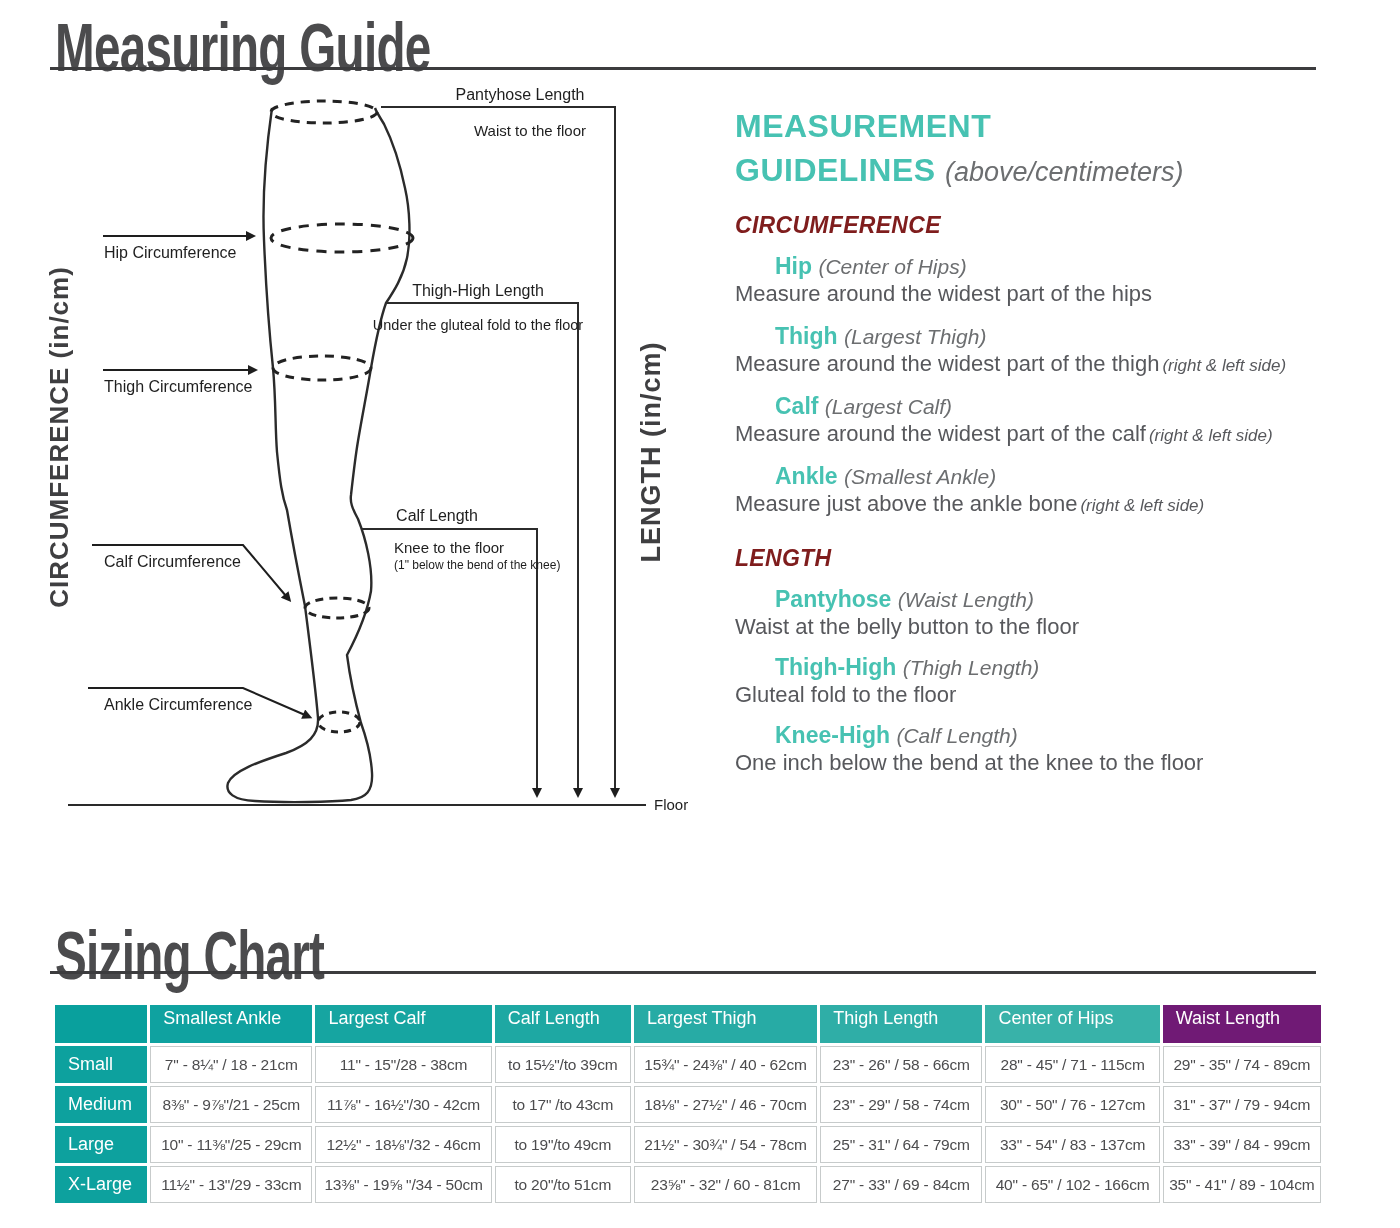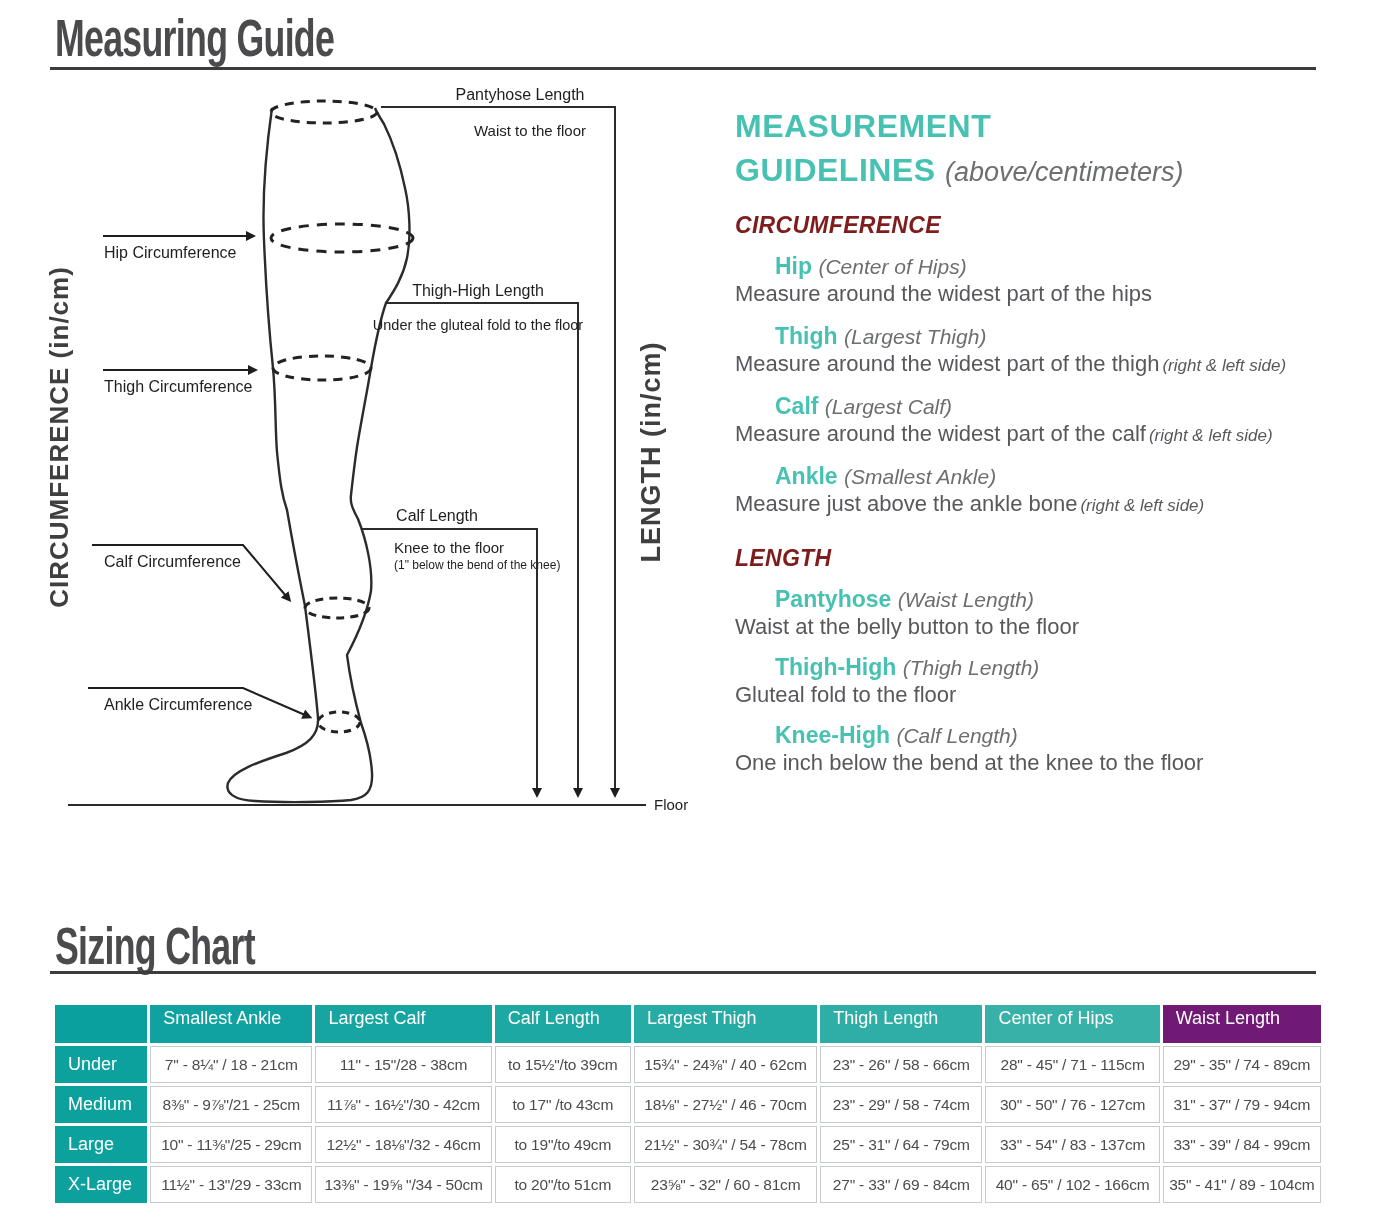--- a/index.html
+++ b/index.html
@@ -15,21 +15,21 @@
   html,body{background:#ffffff;}
   body{
     width:1400px;height:1228px;position:relative;overflow:hidden;
     font-family:"Liberation Sans", sans-serif;color:var(--text_dark);
   }
   .page{position:absolute;inset:0;}
 
   
   .big-title{
     position:absolute;left:55px;
-    font-size:51px;font-weight:700;color:#4b4b4d;line-height:1;
+    font-size:68px;font-weight:700;color:#4b4b4d;line-height:1;
     white-space:nowrap;
   }
   .big-title .condensed{
     display:inline-block;transform:scaleX(0.70);transform-origin:0 50%;
     letter-spacing:-1px;
   }
   .title-measuring{top:13px;}
   .title-sizing{top:921px;}
   .rule{position:absolute;left:50px;width:1266px;height:3px;background:var(--line_dark);}
   .rule-top{top:67px;}
@@ -229,21 +229,21 @@
         <th class="hc2">Largest Calf</th>
         <th class="hc3">Calf Length</th>
         <th class="hc4">Largest Thigh</th>
         <th class="hc5">Thigh Length</th>
         <th class="hc6">Center of Hips</th>
         <th class="hc7">Waist Length</th>
       </tr>
     </thead>
     <tbody>
       <tr>
-        <td class="rowlabel">Under</td>
+        <td class="rowlabel">Small</td>
         <td class="data">7" - 8¼" / 18 - 21cm</td>
         <td class="data">11" - 15"/28 - 38cm</td>
         <td class="data">to 15½"/to 39cm</td>
         <td class="data">15¾" - 24⅜" / 40 - 62cm</td>
         <td class="data">23" - 26" / 58 - 66cm</td>
         <td class="data">28" - 45" / 71 - 115cm</td>
         <td class="data">29" - 35" / 74 - 89cm</td>
       </tr>
       <tr>
         <td class="rowlabel">Medium</td>

